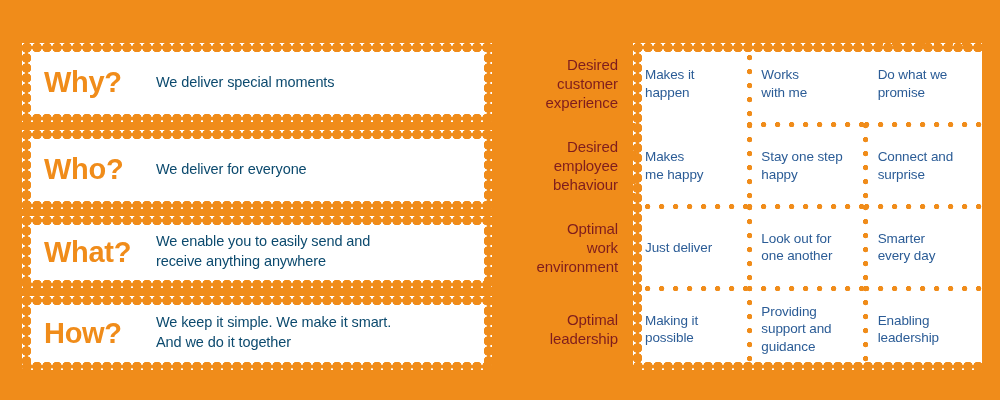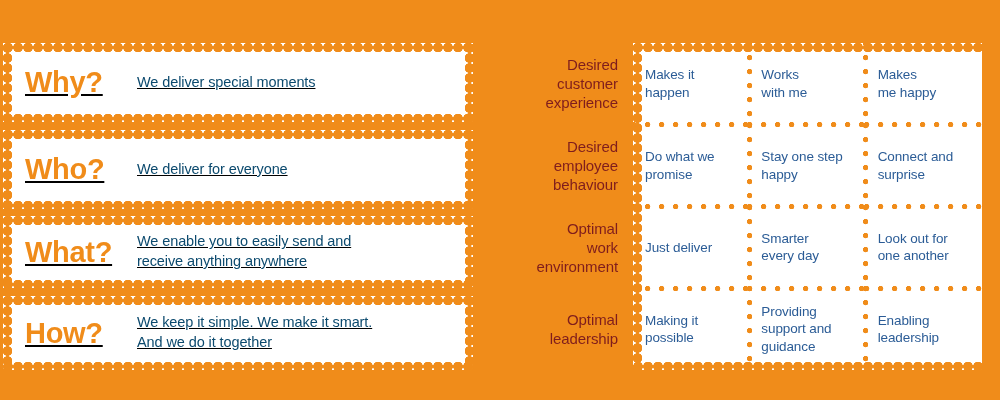--- a/index.html
+++ b/index.html
@@ -41,25 +41,24 @@
     background-repeat:repeat-y;
     pointer-events:none;
   }
   .stamp > .edge-l{left:-0.5px;}
   .stamp > .edge-r{right:-0.5px;}
 
   
   #left-cards{position:absolute;left:0;top:0;width:500px;height:400px;}
 
   .value-card{
-    left:3px;
+    left:22px;
     width:470px;
     display:flex;
     align-items:center;
-    text-decoration:underline;
   }
   .value-card .vc-inner{
     display:flex;align-items:center;
     width:100%;
     padding:0 22px;
     box-sizing:border-box;
   }
   .vc-word{
     color:#F08C1A;
     font-weight:bold;
@@ -192,35 +191,35 @@
 </div>
 
 <div id="matrix" class="stamp">
   <span class="edge-l"></span>
   <div class="matrix-grid">
 
     <div class="m-cell">Makes it
 happen</div>
     <div class="m-cell sep-left">Works
 with me</div>
+    <div class="m-cell sep-top">Do what we
+promise</div>
+
     <div class="m-cell sep-left">Makes
 me happy</div>
-
-    <div class="m-cell sep-top">Do what we
-promise</div>
     <div class="m-cell sep-top sep-left">Stay one step
 happy</div>
     <div class="m-cell sep-top sep-left">Connect and
 surprise</div>
 
     <div class="m-cell sep-top">Just deliver</div>
+    <div class="m-cell sep-top sep-left">Look out for
+one another</div>
     <div class="m-cell sep-top sep-left">Smarter
 every day</div>
-    <div class="m-cell sep-top sep-left">Look out for
-one another</div>
 
     <div class="m-cell sep-top">Making it
 possible</div>
     <div class="m-cell sep-top sep-left">Providing
 support and
 guidance</div>
     <div class="m-cell sep-top sep-left">Enabling
 leadership</div>
 
   </div>

